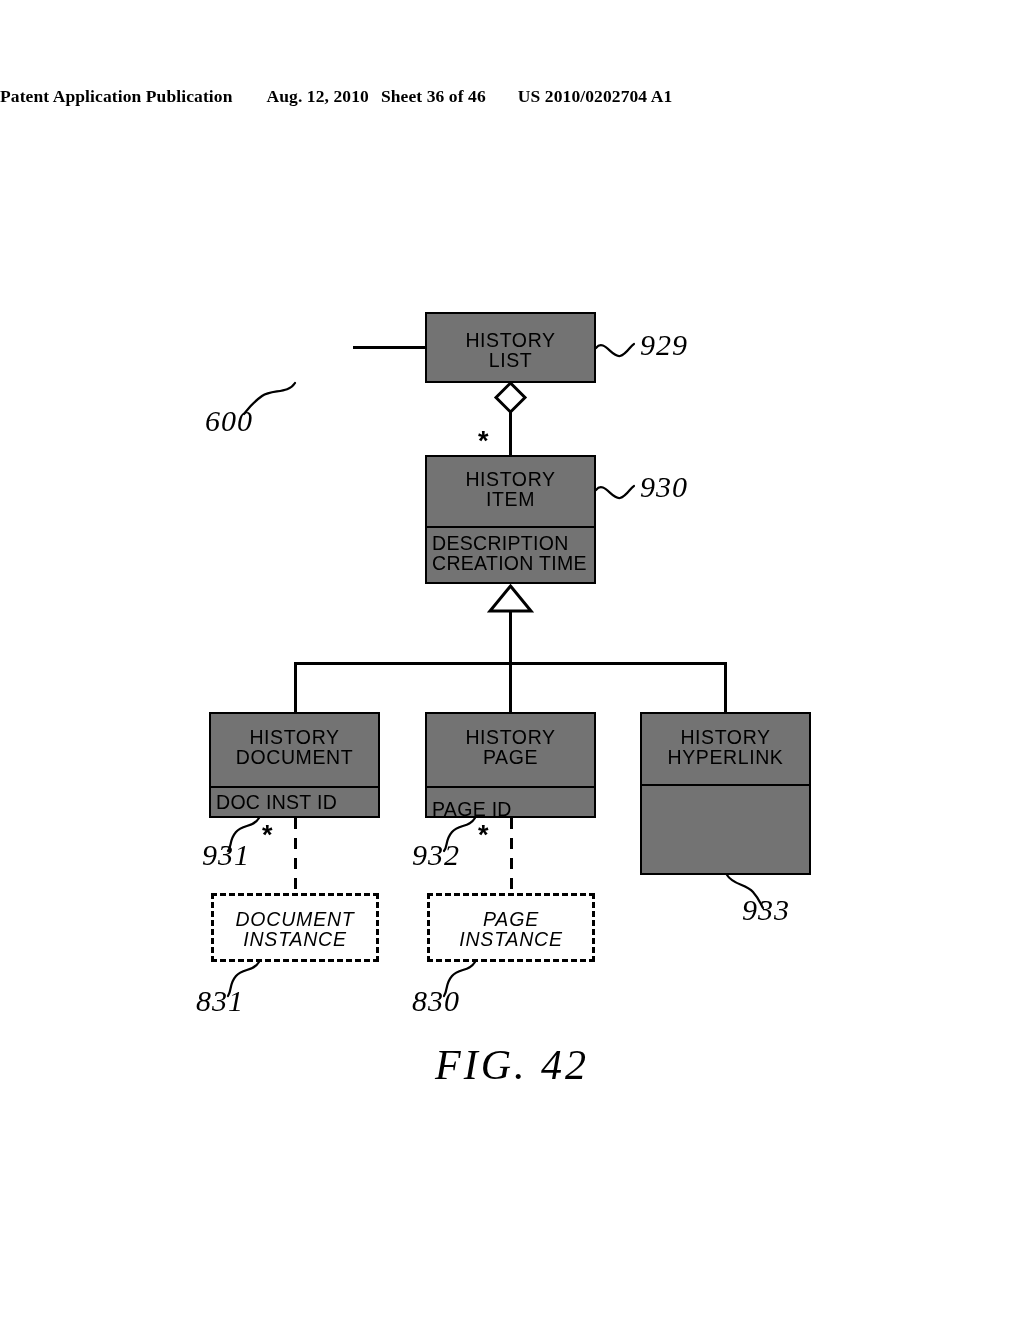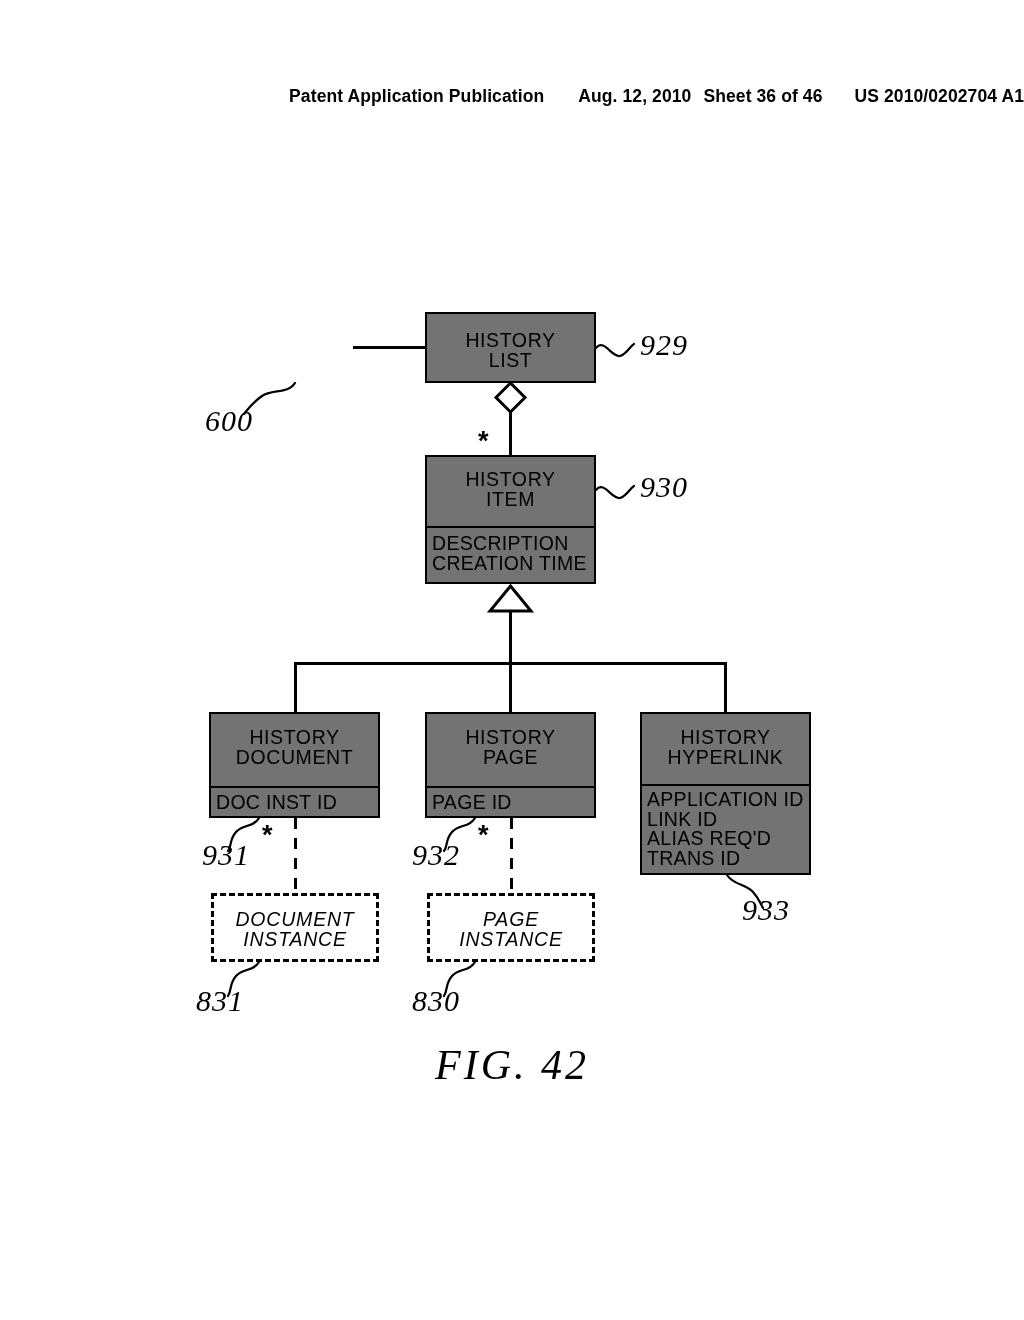--- a/index.html
+++ b/index.html
@@ -16,22 +16,22 @@
     font-family: "Liberation Sans", sans-serif;
     color: #000000;
   }
 
   
   #patent-header {
     position: absolute;
     left: 0;
     top: 86px;
     width: 1024px;
-    text-align: right;
-    font-family: Liberation Sans, sans-serif;
+    text-align: left;
+    font-family: Liberation Serif, serif;
     font-weight: bold;
     font-size: 17.5px;
     white-space: nowrap;
     letter-spacing: 0.1px;
   }
   #patent-header .hgap-a { display:inline-block; width: 34px; }
   #patent-header .hgap-b { display:inline-block; width: 12px; }
   #patent-header .hgap-c { display:inline-block; width: 32px; }
 
   
@@ -85,21 +85,21 @@
   #node-history-item { left:425px; top:455px; width:171px; height:129px; }
   #node-history-item .node-title { padding-top:13px; height:56px; }
   #node-history-item .node-attrs { padding-top:6px; }
 
   #node-history-document { left:209px; top:712px; width:171px; height:106px; }
   #node-history-document .node-title { padding-top:14px; height:58px; }
   #node-history-document .node-attrs { padding-top:5px; }
 
   #node-history-page { left:425px; top:712px; width:171px; height:106px; }
   #node-history-page .node-title { padding-top:14px; height:58px; }
-  #node-history-page .node-attrs { padding-top:5px; }
+  #node-history-page .node-attrs { padding-top:12px; }
 
   #node-history-hyperlink { left:640px; top:712px; width:171px; height:163px; }
   #node-history-hyperlink .node-title { padding-top:14px; height:56px; }
   #node-history-hyperlink .node-attrs { padding-top:4px; }
 
   #node-document-instance { left:211px; top:893px; width:168px; height:69px; }
   #node-document-instance .node-title { padding-top:14px; }
 
   #node-page-instance { left:427px; top:893px; width:168px; height:69px; }
   #node-page-instance .node-title { padding-top:14px; }
@@ -217,24 +217,20 @@
     <div class="node-title">HISTORY
 PAGE</div>
     <div class="attr-divider"></div>
     <div class="node-attrs">PAGE ID</div>
   </div>
 
   <div class="node solid" id="node-history-hyperlink">
     <div class="node-title">HISTORY
 HYPERLINK</div>
     <div class="attr-divider"></div>
-    <div class="node-attrs">APPLICATION ID
-LINK ID
-ALIAS REQ'D
-TRANS ID</div>
   </div>
 
   <div class="node dashed" id="node-document-instance">
     <div class="node-title italic">DOCUMENT
 INSTANCE</div>
   </div>
 
   <div class="node dashed" id="node-page-instance">
     <div class="node-title italic">PAGE
 INSTANCE</div>

